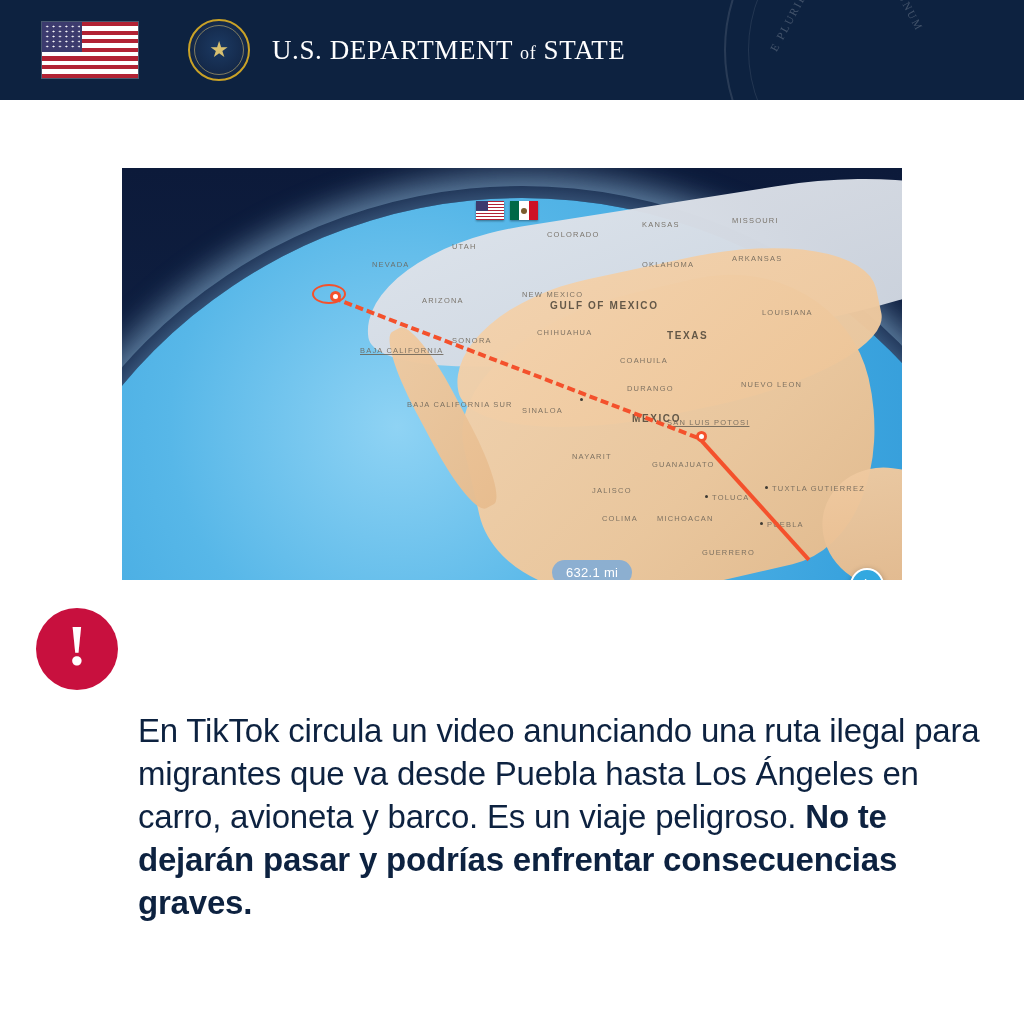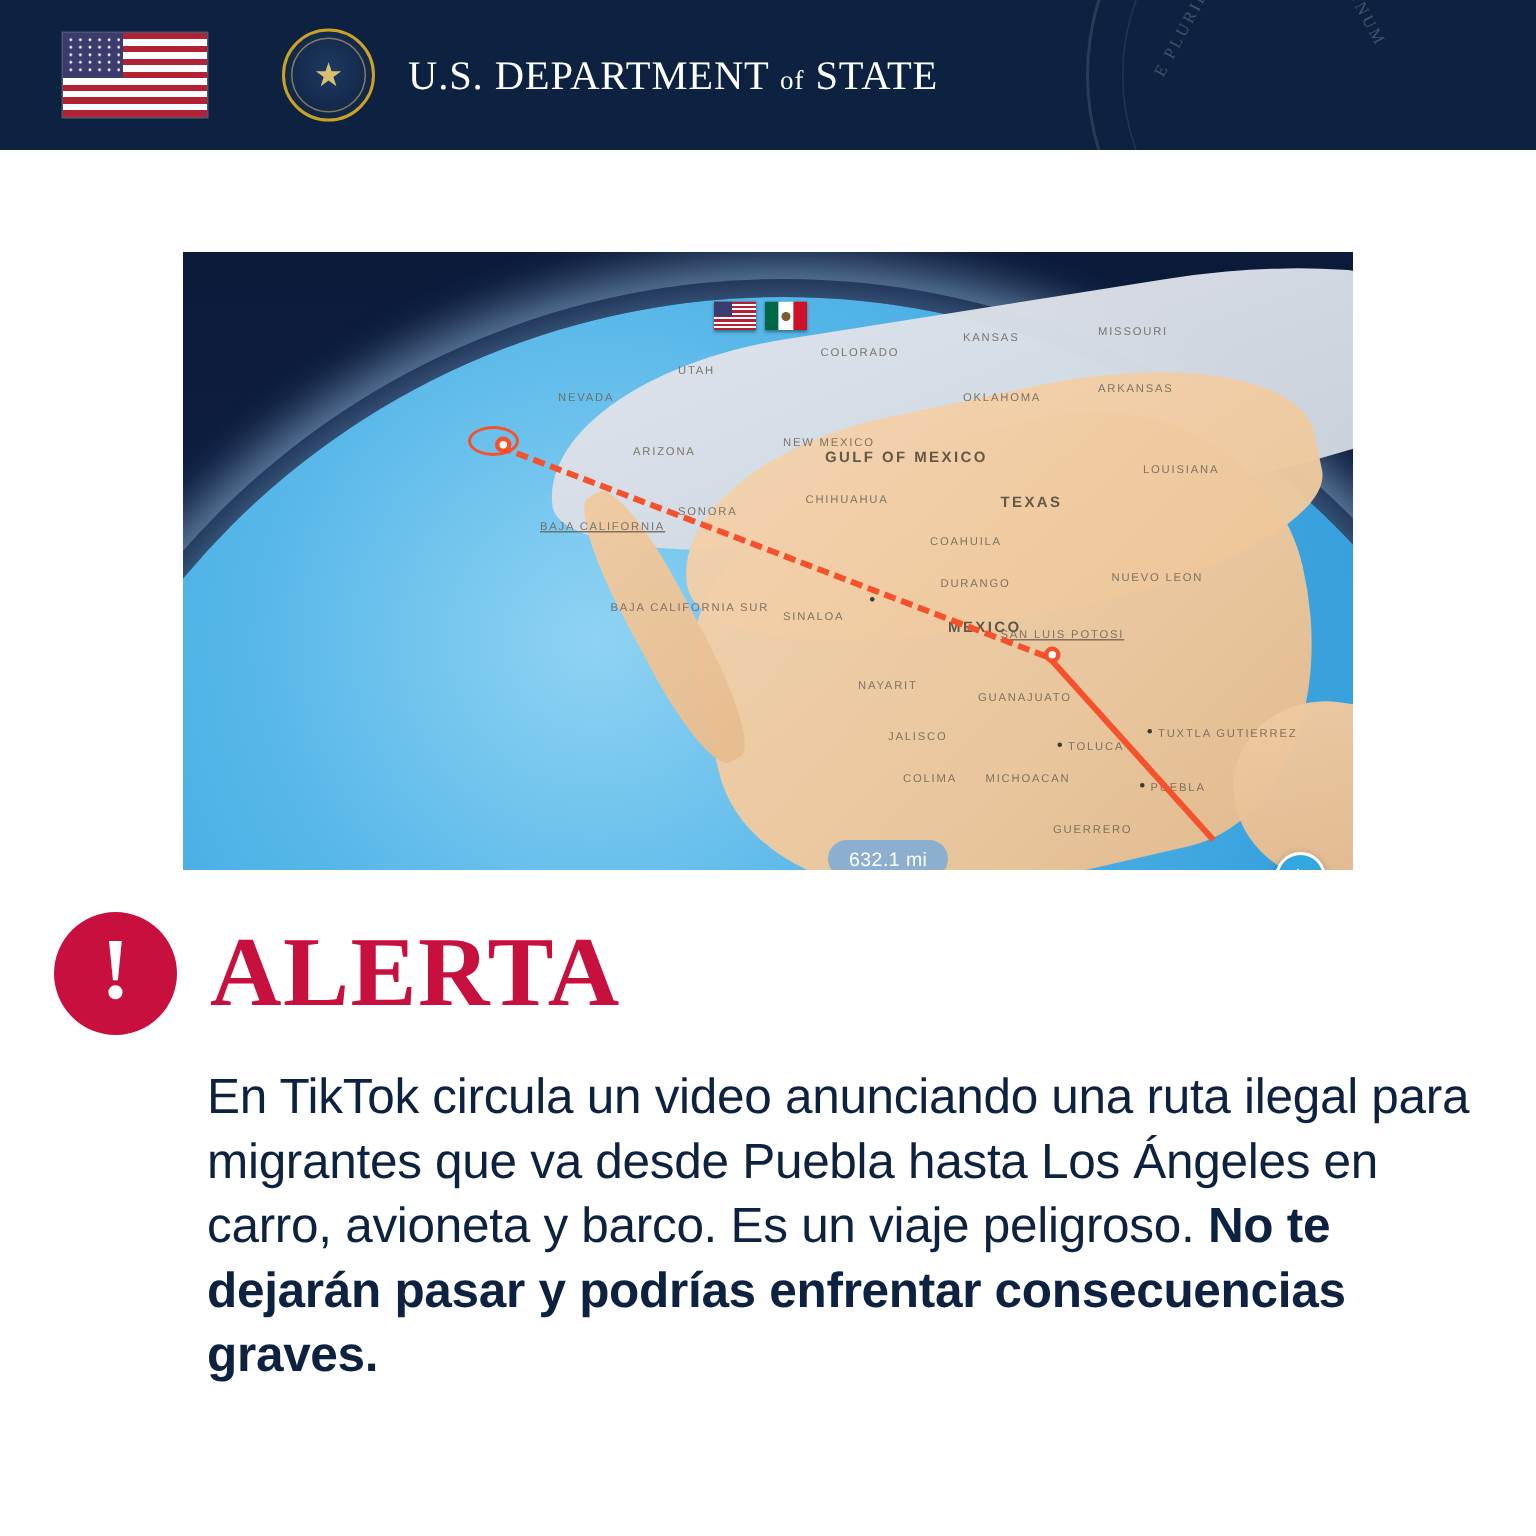--- a/index.html
+++ b/index.html
@@ -379,18 +379,17 @@
       <div class="g"></div>
         <div class="w"></div>
         <div class="r"></div>
         <div class="e"></div>
     </div>
   </div>
 </div>
 
 <div class="alert-row">
   <div class="alert-icon">!</div>
-  <div class="alert-title">ALERTA</div>
 </div>
 
 <div class="body-text">
   <span>En TikTok circula un video anunciando una ruta ilegal para migrantes que va desde Puebla hasta Los Ángeles en carro, avioneta y barco. Es un viaje peligroso. </span><b>No te dejarán pasar y podrías enfrentar consecuencias graves.</b>
 </div>
 
 </body></html>

